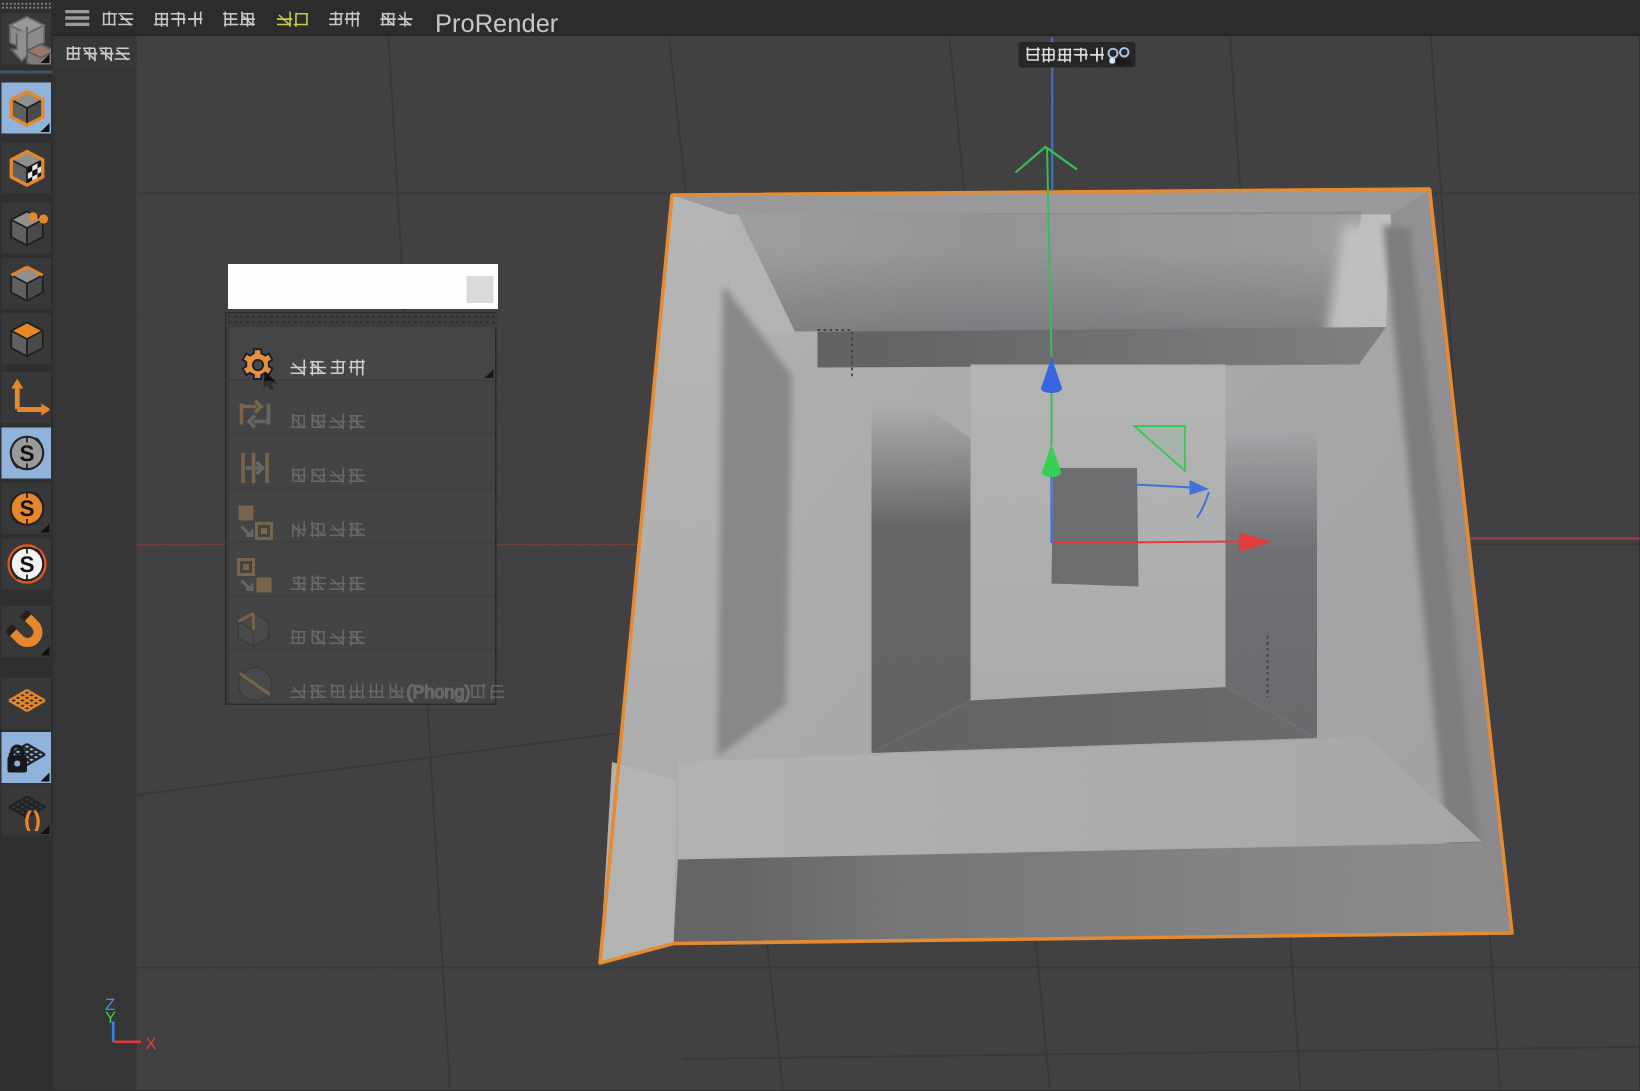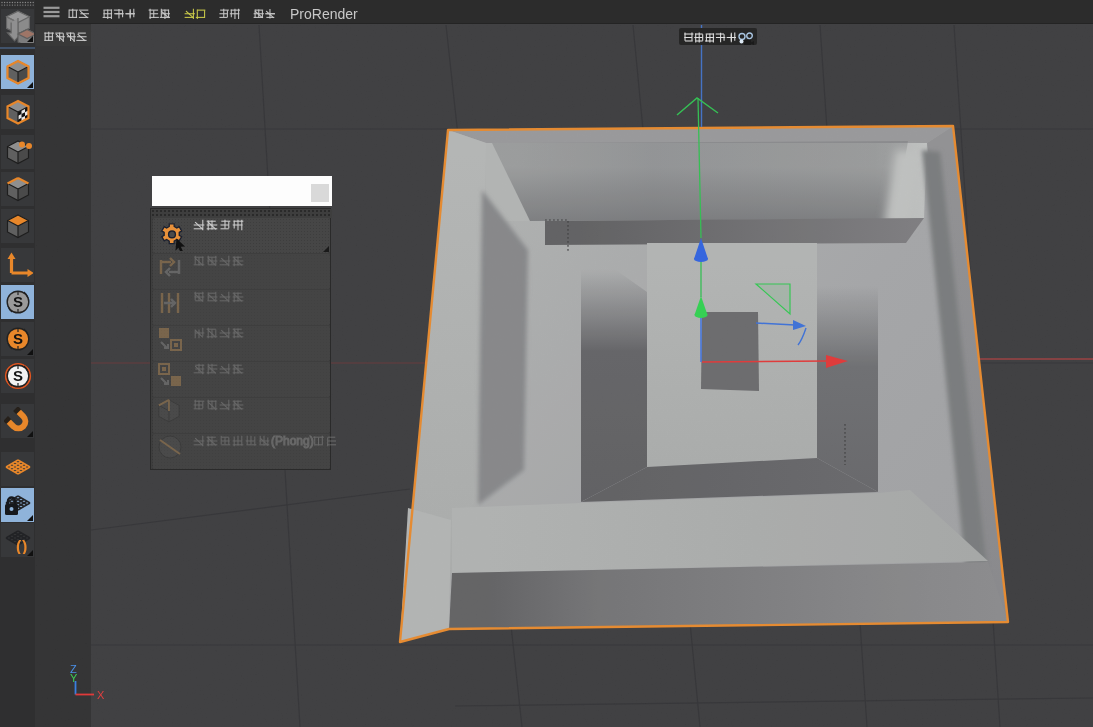--- a/index.html
+++ b/index.html
@@ -9,21 +9,21 @@
 #toolbar{left:0;top:0;width:35px;height:727px;background:#2f2f30}
 .cell{position:absolute;left:1px;width:33px;height:34px;display:flex;align-items:center;justify-content:center;background:#37383a}
 .sel{background:#8fb3da}
 .tri{position:absolute;right:1px;bottom:1px;width:0;height:0;border-left:6px solid transparent;border-bottom:6px solid #101010}
 #vplabel{left:36px;top:25px;width:55px;height:21px;background:#383838;padding:3px 0 0 7px}
 #camlabel{left:679px;top:28px;width:78px;height:17px;background:#262626;border-radius:2px;padding:1px 0 0 4px;white-space:nowrap}
 #searchbox{left:152px;top:176px;width:180px;height:30px;background:#fdfdfd}
 #searchbtn{left:311px;top:184px;width:18px;height:18px;background:#d9d9d9}
 #menu{left:150px;top:208px;width:181px;height:262px;background:#3e3e3e;
  background-image:radial-gradient(#373737 22%,transparent 23%);background-size:3px 3px;border:1px solid #2a2a2a}
-.item{position:absolute;left:2px;width:177px;height:35px;background:#4a4a4a;border-radius:2px;display:flex;align-items:flex-start}
+.item{position:absolute;left:2px;width:177px;height:35px;background:#4a4a4a;border-radius:2px;display:flex;align-items:flex-end}
 .item .ic{width:26px;height:26px;margin-left:4px;position:relative}
 .item .tx{margin-left:10px;font-size:12px;color:#909090}
 #item0{background:#464646;background-image:radial-gradient(#3d3d3d 22%,transparent 23%);background-size:3px 3px}
 .dis{opacity:.52}
 .dotsep{position:absolute;left:0;top:0;width:181px;height:9px;background:#3e3e3e;background-image:radial-gradient(#2a2a2a 25%,transparent 26%);background-size:4px 4px}
 </style></head><body>
 <div id="root">
 
 <svg class="abs" style="left:35px;top:24px" width="1058" height="703" viewBox="0 0 1058 703">
       <defs>
@@ -246,21 +246,21 @@
             <line x1="5.75" y1="2.01" x2="5.75" y2="9.49"></line>
             <line x1="9.39" y1="2.88" x2="9.39" y2="9.49"></line>
             <line x1="2.40" y1="3.35" x2="9.10" y2="9.58"></line>
             <line x1="13.88" y1="5.75" x2="21.55" y2="5.75"></line>
             <line x1="13.88" y1="9.39" x2="20.78" y2="9.39"></line>
             <line x1="13.60" y1="3.35" x2="20.30" y2="9.58"></line>
             <line x1="12.64" y1="5.75" x2="21.26" y2="5.75"></line>
             <line x1="16.95" y1="1.44" x2="16.95" y2="10.06"></line>
           </g>
         </svg></div>
-<div class="mi" style="left:255px;font-size:14px;top:6px;color:#c8c8c8">ProRender</div>
+<div class="mi" style="left:255px;font-size:17px;top:6px;color:#c8c8c8">ProRender</div>
 </div>
 <div id="toolbar" class="abs">
 <svg class="abs" style="left:0;top:1px" width="35" height="6" viewBox="0 0 35 6">
         <circle cx="2.0" cy="1.5" r=".7" fill="#8a8a8a"></circle>
         <circle cx="2.0" cy="4.1" r=".7" fill="#8a8a8a"></circle>
         <circle cx="4.6" cy="1.5" r=".7" fill="#8a8a8a"></circle>
         <circle cx="4.6" cy="4.1" r=".7" fill="#8a8a8a"></circle>
         <circle cx="7.2" cy="1.5" r=".7" fill="#8a8a8a"></circle>
         <circle cx="7.2" cy="4.1" r=".7" fill="#8a8a8a"></circle>
         <circle cx="9.8" cy="1.5" r=".7" fill="#8a8a8a"></circle>

